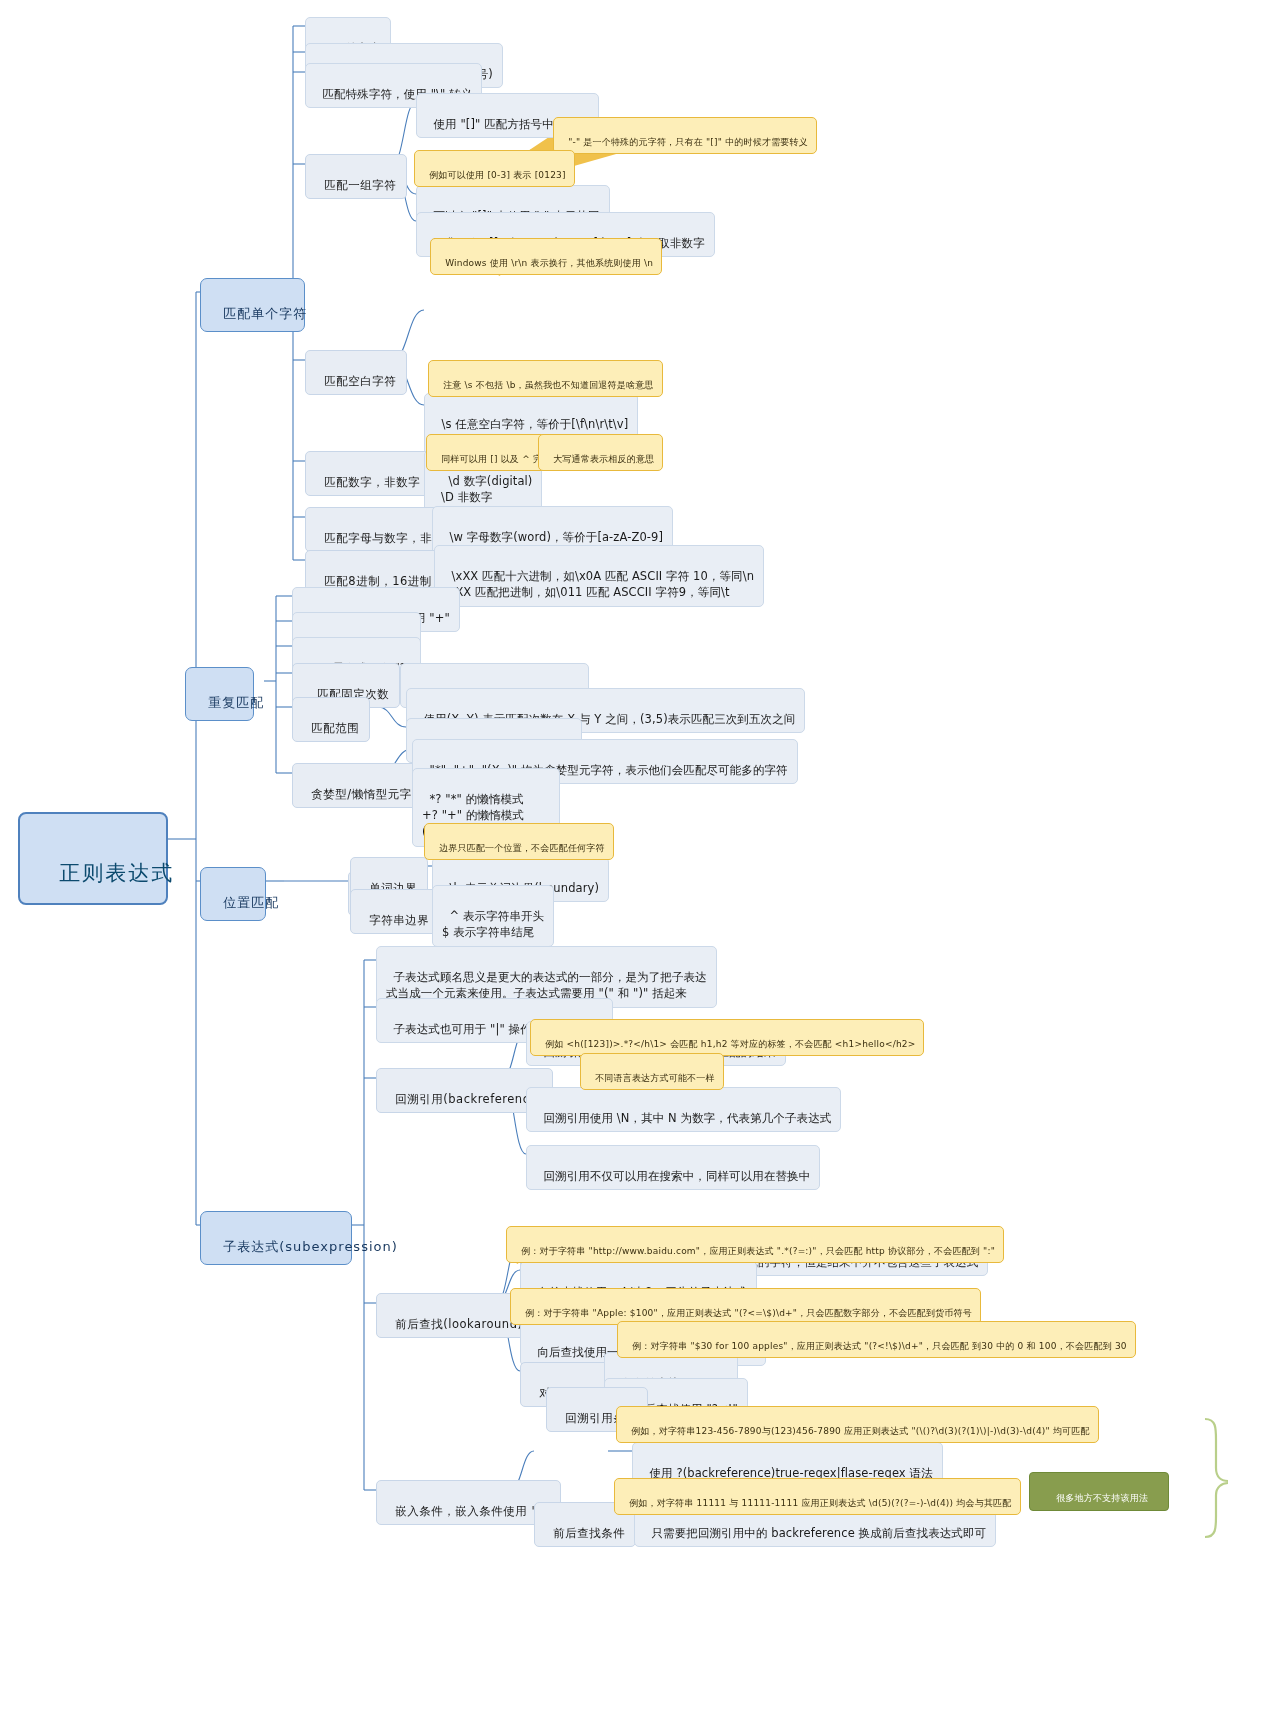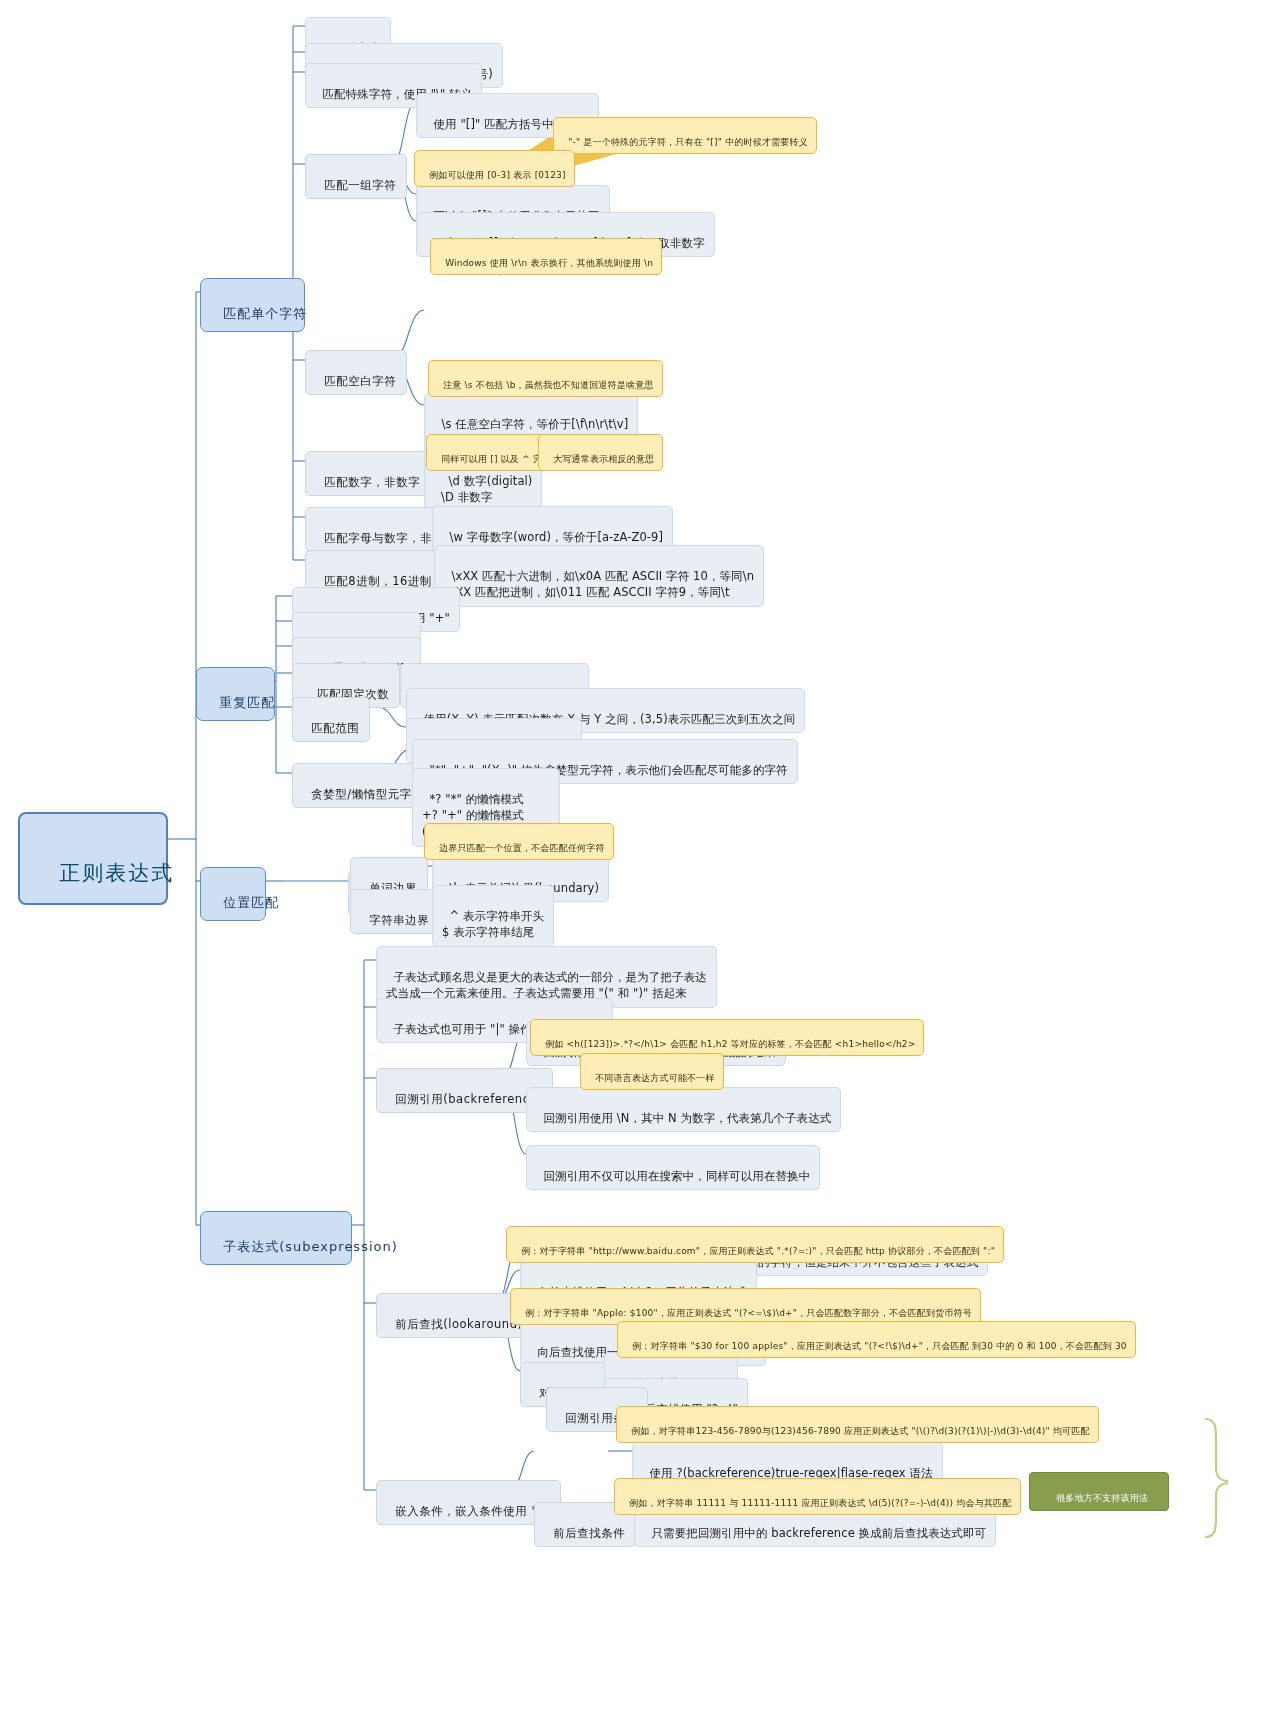--- a/index.html
+++ b/index.html
@@ -188,21 +188,21 @@
   </g>
 </svg>
 
 <div class="node root" style="left:18px; top:812px; width:150px; text-align:center;">
   <span>正则表达式</span>
 </div>
 
 <div class="node lvl1" style="left:200px; top:278px; width:105px; text-align:center;">
   <span>匹配单个字符</span>
 </div>
-<div class="node lvl1" style="left:196px; top:667px; width:79px; text-align:center;">
+<div class="node lvl1" style="left:185px; top:667px; width:69px; text-align:center;">
   <span>重复匹配</span>
 </div>
 <div class="node lvl1" style="left:200px; top:867px; width:66px; text-align:center;">
   <span>位置匹配</span>
 </div>
 <div class="node lvl1" style="left:200px; top:1211px; width:152px; text-align:center;">
   <span>子表达式(subexpression)</span>
 </div>
 
 <div class="node leaf" style="left:305px; top:17px;">

